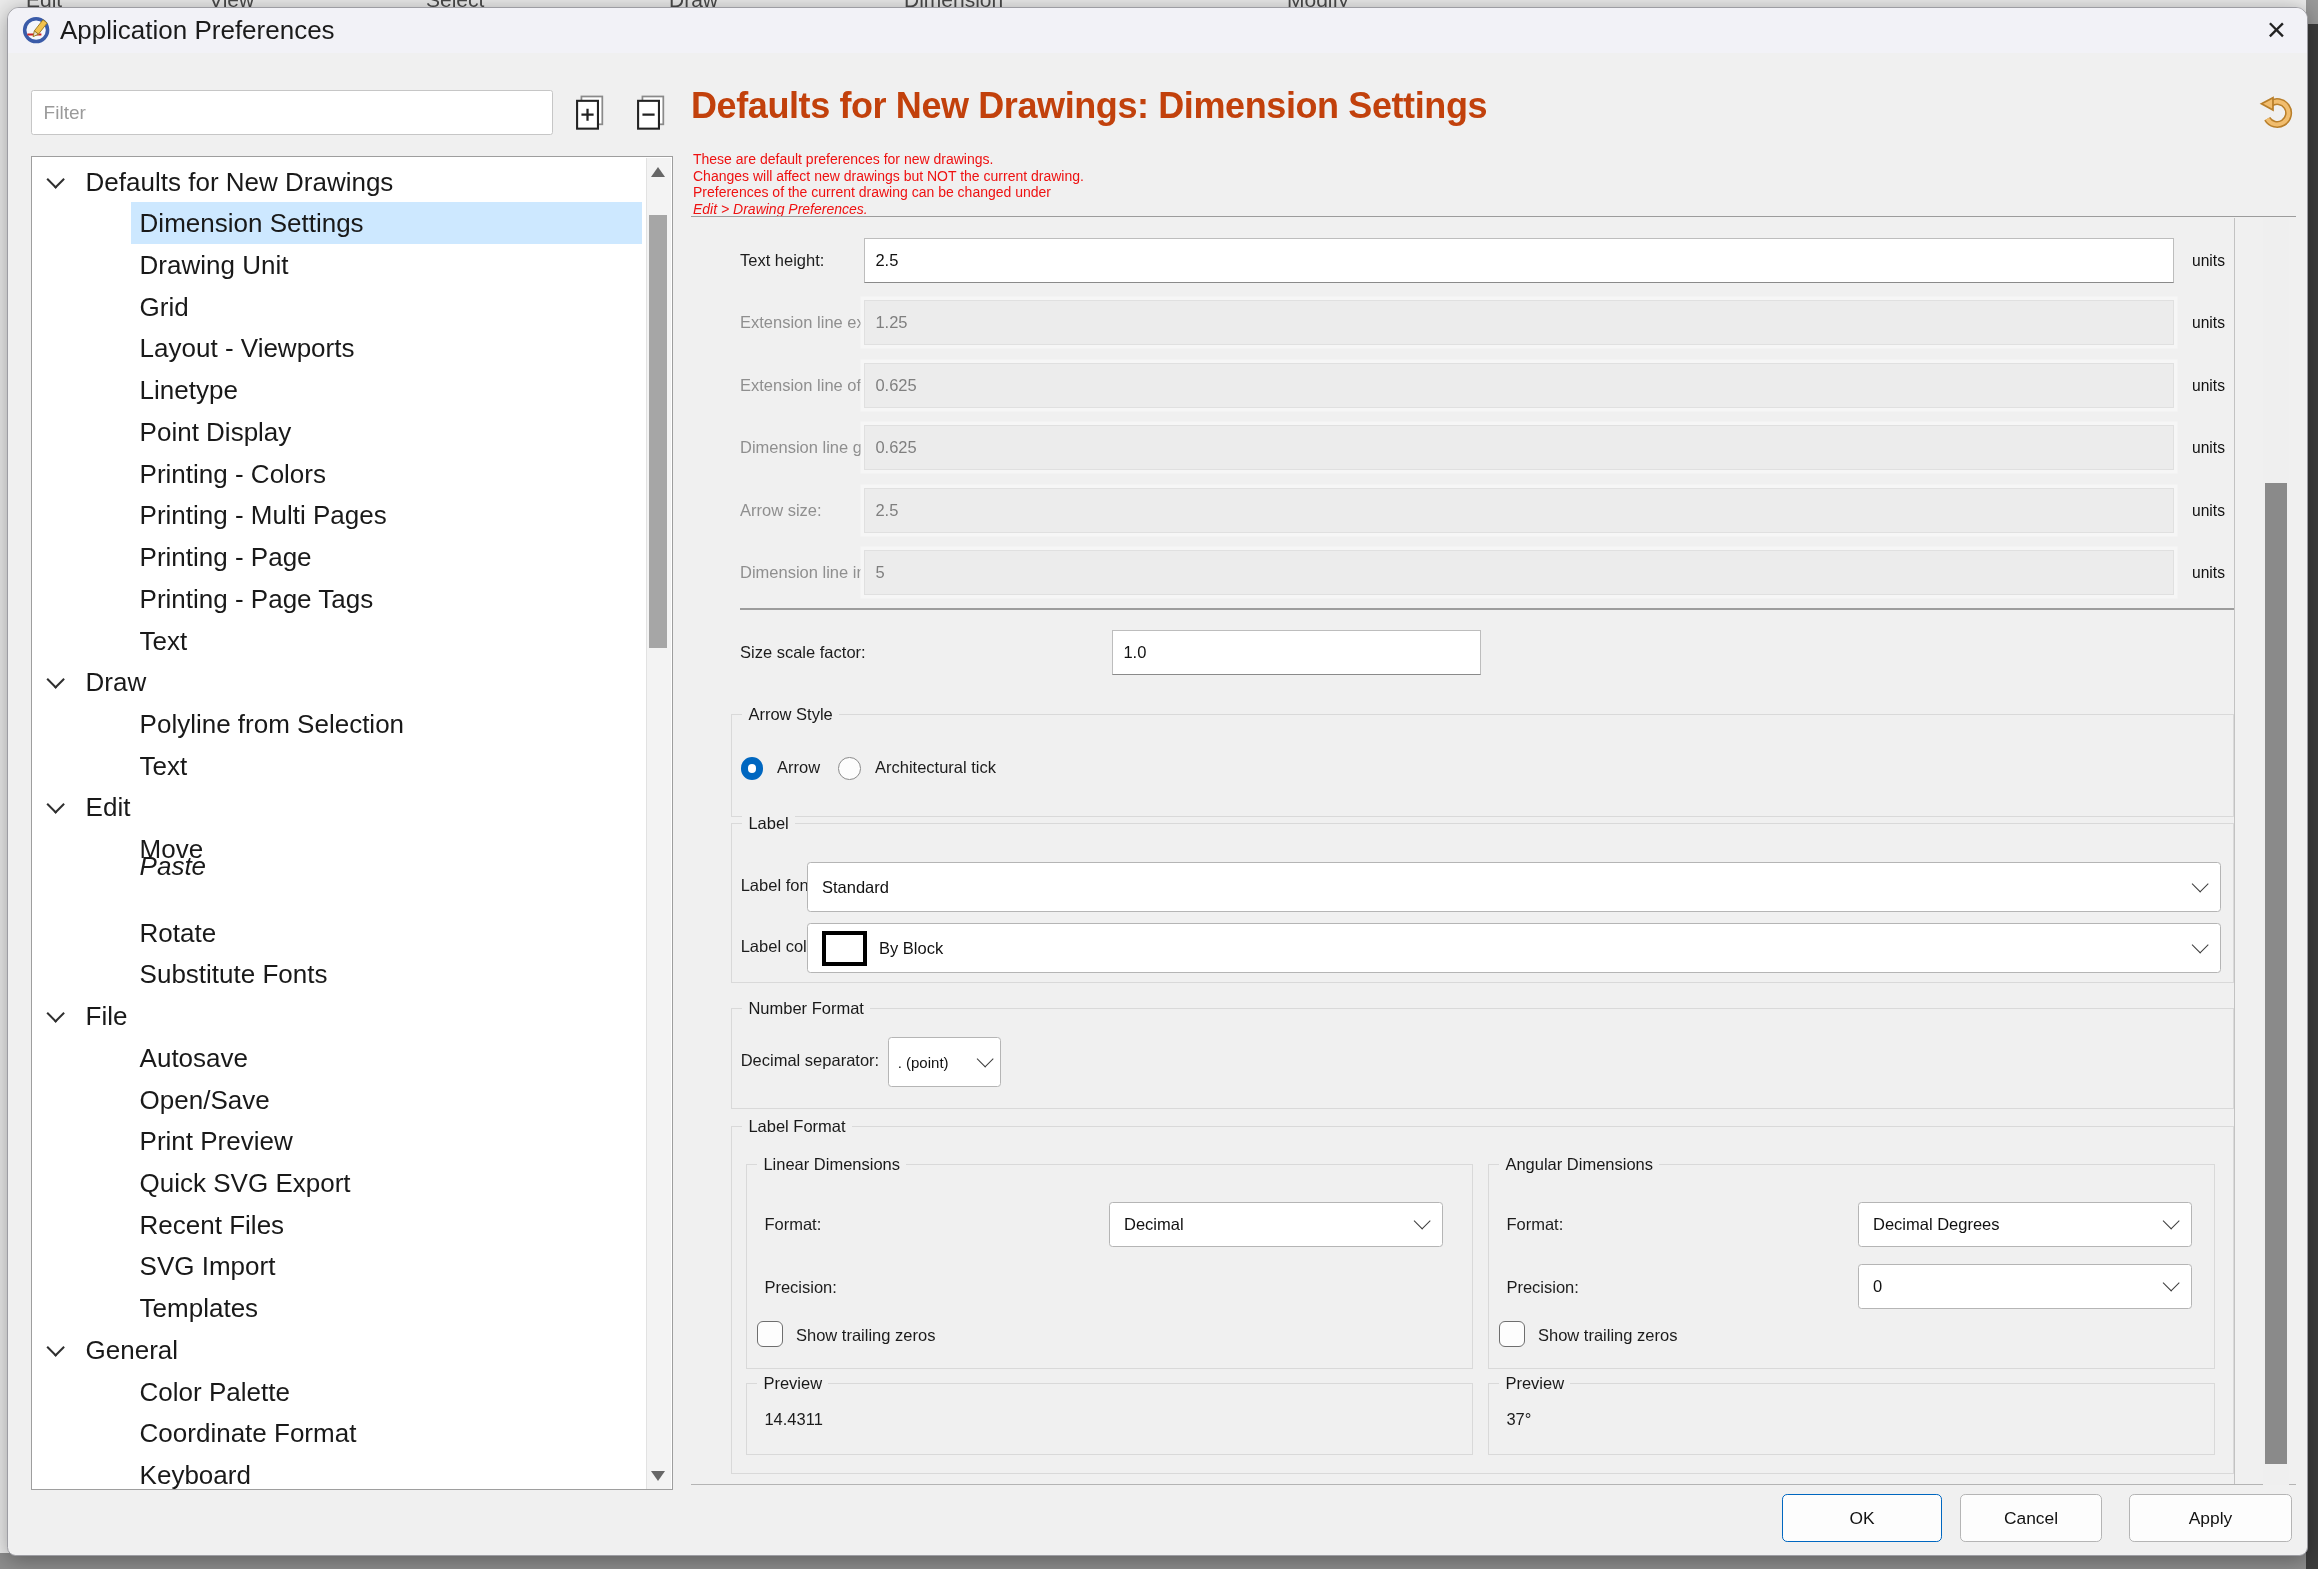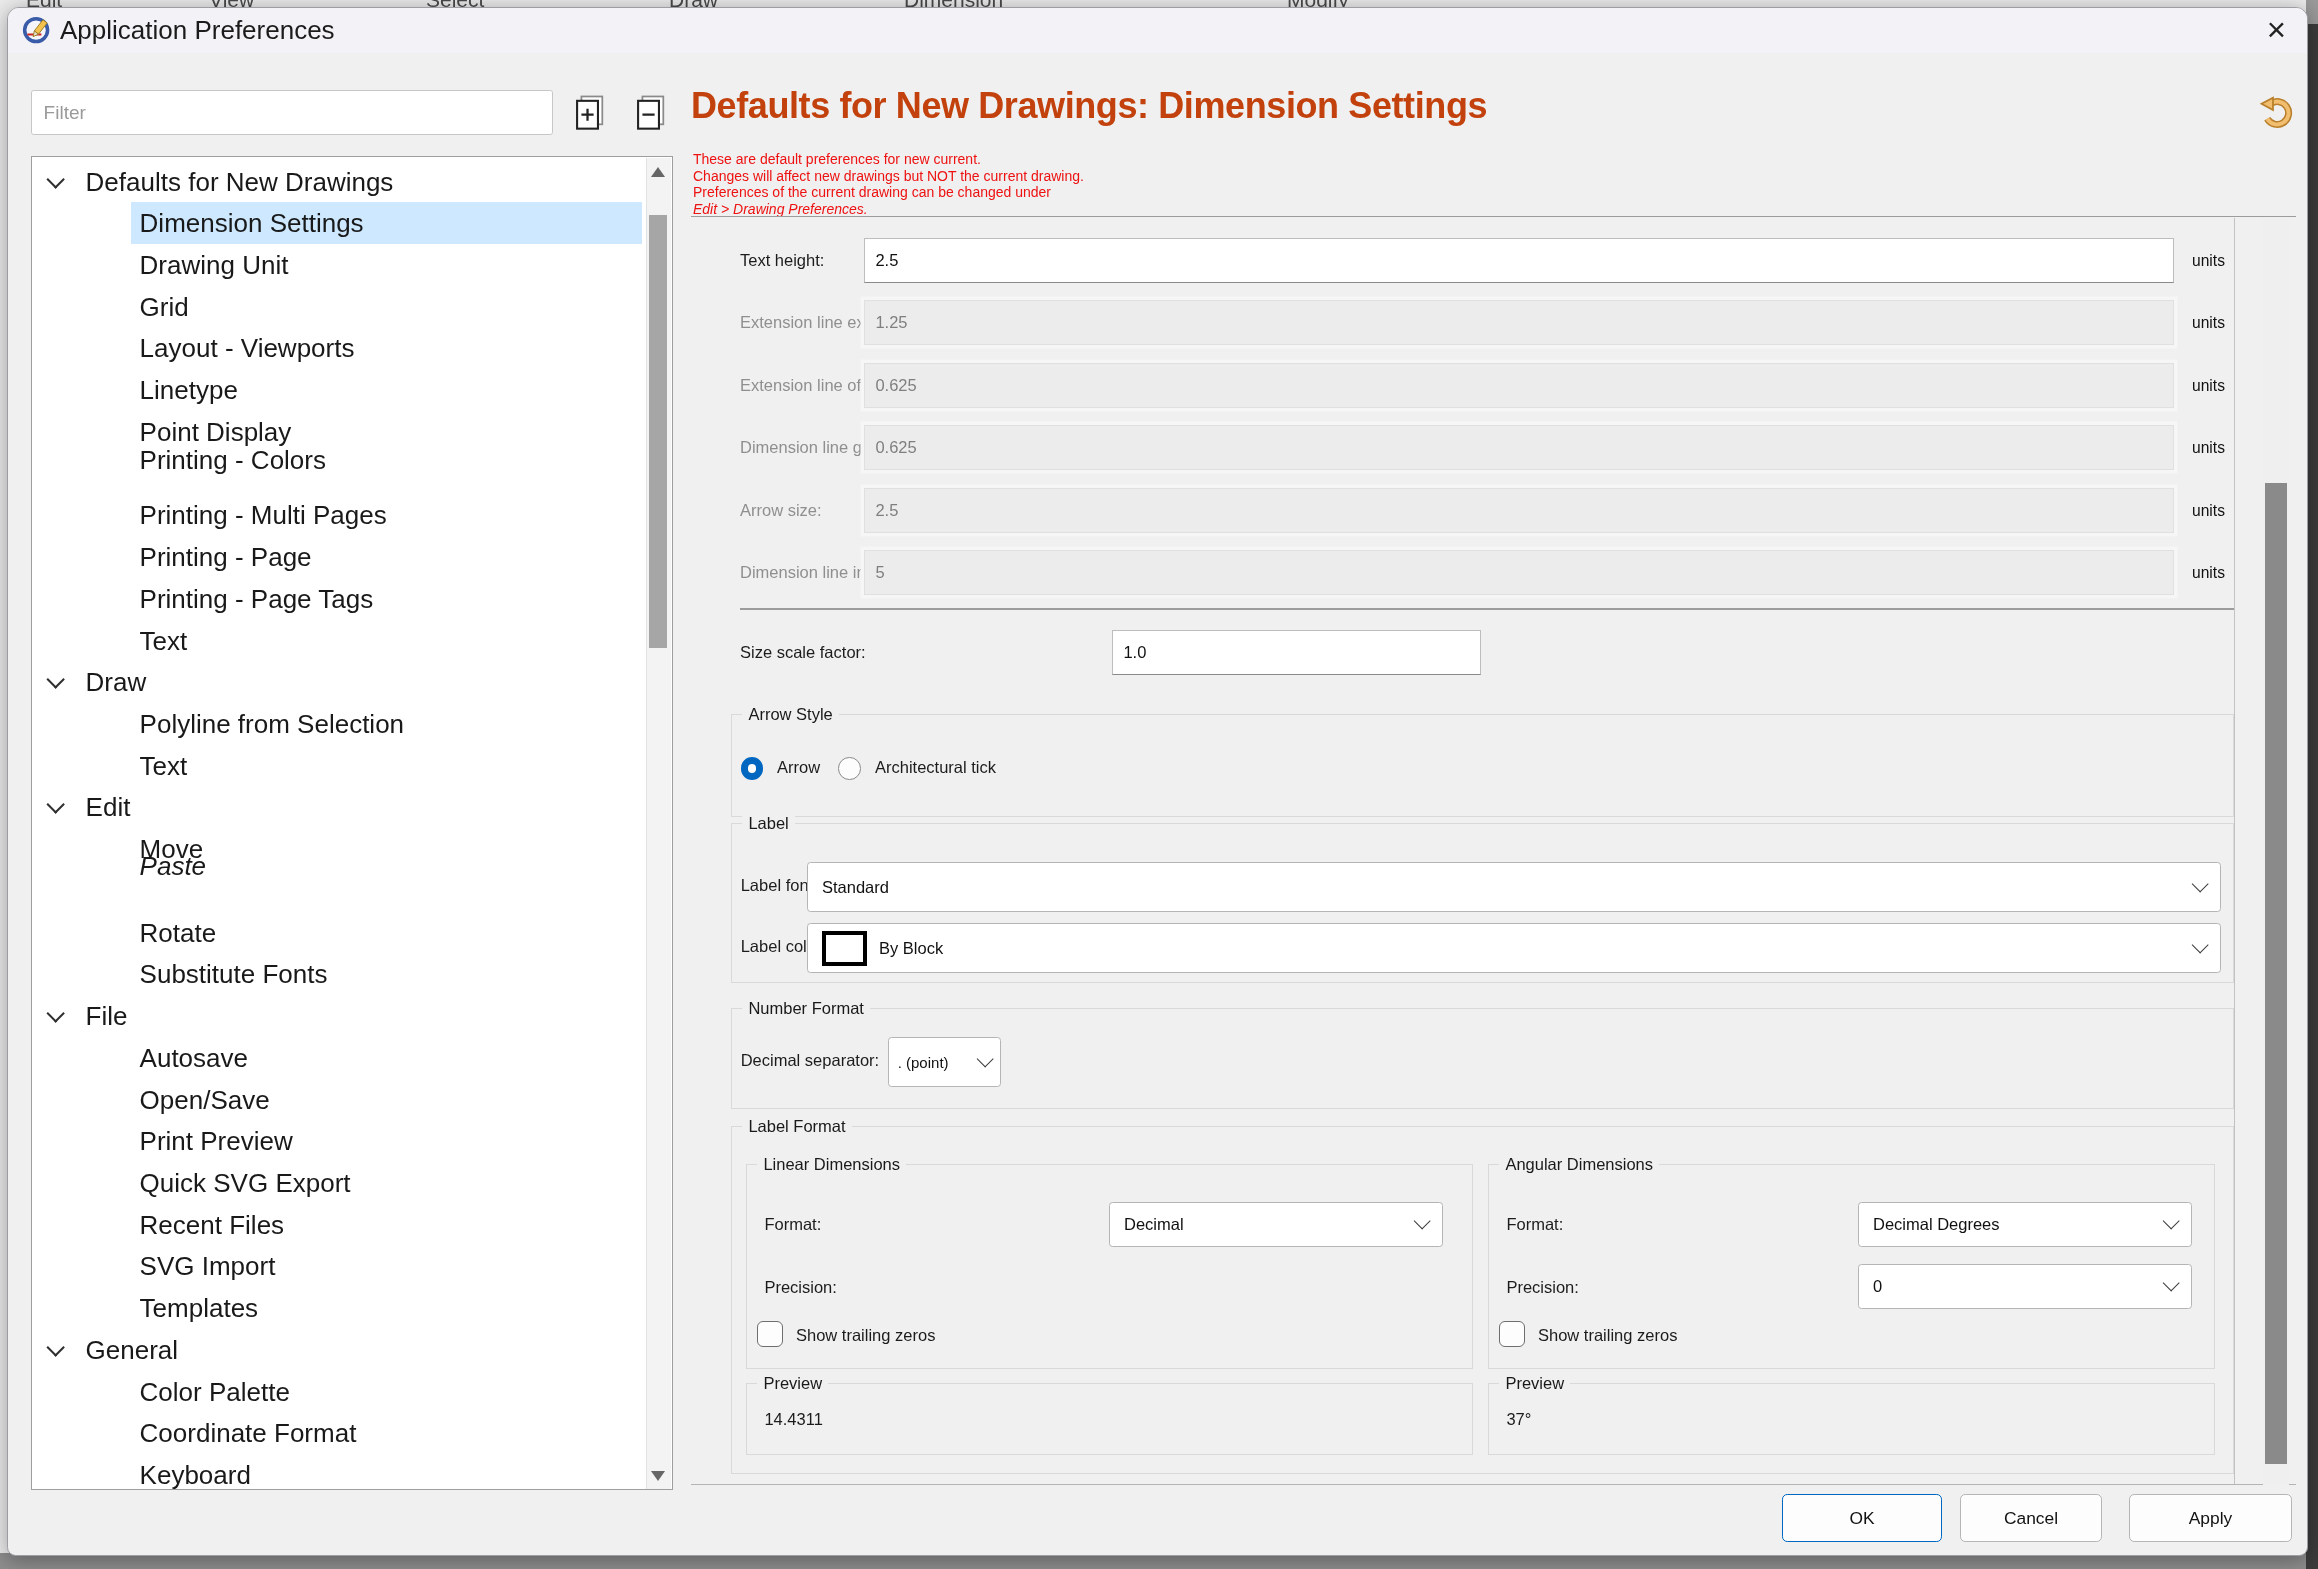--- a/index.html
+++ b/index.html
@@ -137,21 +137,21 @@
         </div>
         <div class="trow" style="top: 170px;">
           <span class="tlabel" style="left: 108px;">Layout - Viewports</span>
         </div>
         <div class="trow" style="top: 212px;">
           <span class="tlabel" style="left: 108px;">Linetype</span>
         </div>
         <div class="trow" style="top: 254px;">
           <span class="tlabel" style="left: 108px;">Point Display</span>
         </div>
-        <div class="trow" style="top: 282px;">
+        <div class="trow" style="top: 296px;">
           <span class="tlabel" style="left: 108px;">Printing - Colors</span>
         </div>
         <div class="trow" style="top: 337px;">
           <span class="tlabel" style="left: 108px;">Printing - Multi Pages</span>
         </div>
         <div class="trow" style="top: 379px;">
           <span class="tlabel" style="left: 108px;">Printing - Page</span>
         </div>
         <div class="trow" style="top: 421px;">
           <span class="tlabel" style="left: 108px;">Printing - Page Tags</span>
@@ -233,21 +233,21 @@
 
   <div class="abs" id="panel-title">Defaults for New Drawings: Dimension Settings</div>
   <div class="abs" style="left:2250px;top:87px;width:37px;height:37px;">
     <svg width="37" height="37" viewBox="0 0 42 42">
       <path d="M14 10 A 13 13 0 1 1 10.5 27" fill="none" stroke="#b97f2a" stroke-width="8"></path>
       <path d="M14 10 A 13 13 0 1 1 10.5 27" fill="none" stroke="#f1bd6e" stroke-width="4.5"></path>
       <polygon points="4,10 17,3 17,17" fill="#f1bd6e" stroke="#b97f2a" stroke-width="2"></polygon>
     </svg>
   </div>
   <div class="abs" id="warning">
-    <div>These are default preferences for new current.</div>
+    <div>These are default preferences for new drawings.</div>
     <div>Changes will affect new drawings but NOT the current drawing.</div>
     <div>Preferences of the current drawing can be changed under</div>
     <div style="font-style:italic;">Edit &gt; Drawing Preferences.</div>
   </div>
   <div class="abs hr1"></div>
   <div class="abs viewport-right"></div>
   <div class="abs viewport-bottom"></div>
 
   <div>
       <div class="abs flabel" style="top: 230px;">Text height:</div>

